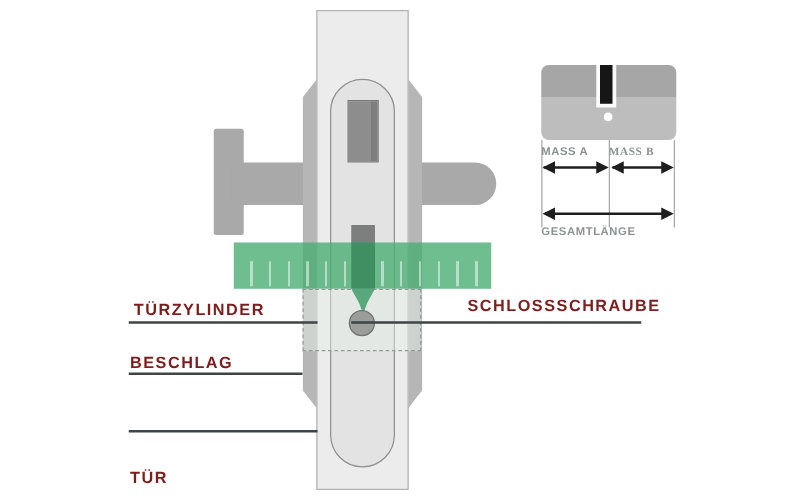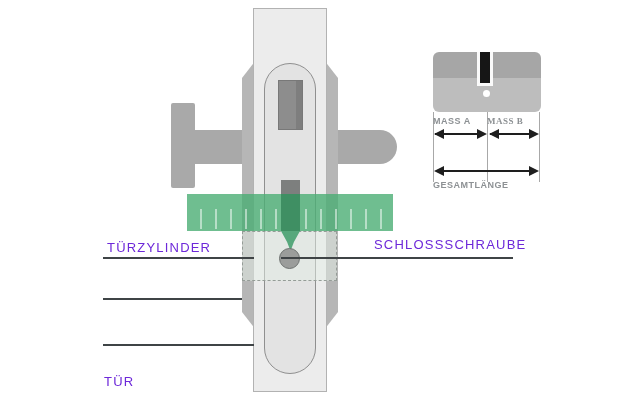--- a/index.html
+++ b/index.html
@@ -28,21 +28,21 @@
     background:rgba(228,238,230,0.5);}
 
   
   .screw-shaft{left:281px;top:194px;width:19px;height:37px;background:#3f8f63;}
   .screw-taper{left:281px;top:231px;width:19px;height:20px;background:#57a87c;
     clip-path:polygon(0 0,100% 0,68% 55%,50% 100%,32% 55%);}
   .screw-head{left:279px;top:248px;width:19px;height:19px;border-radius:50%;
     background:#9b9d9b;border:1.5px solid #6e7270;}
 
   
-  .callout-label{position:absolute;font-weight:400;font-size:13px;color:#6d28d9;letter-spacing:1.2px;white-space:nowrap;}
+  .callout-label{position:absolute;font-weight:700;font-size:13px;color:#7f1d1d;letter-spacing:1.2px;white-space:nowrap;}
   .callout-line{position:absolute;height:2px;background:#3f4446;}
   .line-tuerzylinder{left:103px;top:257px;width:151px;}
   .line-beschlag{left:103px;top:298px;width:139px;}
   .line-tuer{left:103px;top:344px;width:151px;}
   .line-schloss{left:281px;top:257px;width:232px;}
   .lbl-tuerzylinder{left:107px;top:240px;}
   .lbl-beschlag{left:104px;top:282px;}
   .lbl-tuer{left:104px;top:330px;margin-top:44px;}
   .lbl-schloss{left:374px;top:237px;}
 
@@ -93,20 +93,21 @@
   <div class="abs screw-shaft"></div>
   <div class="abs screw-taper"></div>
   <div class="abs screw-head"></div>
 
   <div class="callout-line line-tuerzylinder"></div>
   <div class="callout-line line-beschlag"></div>
   <div class="callout-line line-tuer"></div>
   <div class="callout-line line-schloss"></div>
 
   <div class="callout-label lbl-tuerzylinder">TÜRZYLINDER</div>
+  <div class="callout-label lbl-beschlag">BESCHLAG</div>
   <div class="callout-label lbl-tuer">TÜR</div>
   <div class="callout-label lbl-schloss">SCHLOSSSCHRAUBE</div>
 
   <div class="abs mini-body">
     <div class="mini-slot">
       <div class="mini-slot-inner"></div>
     </div>
     <div class="mini-dot"></div>
   </div>
 

